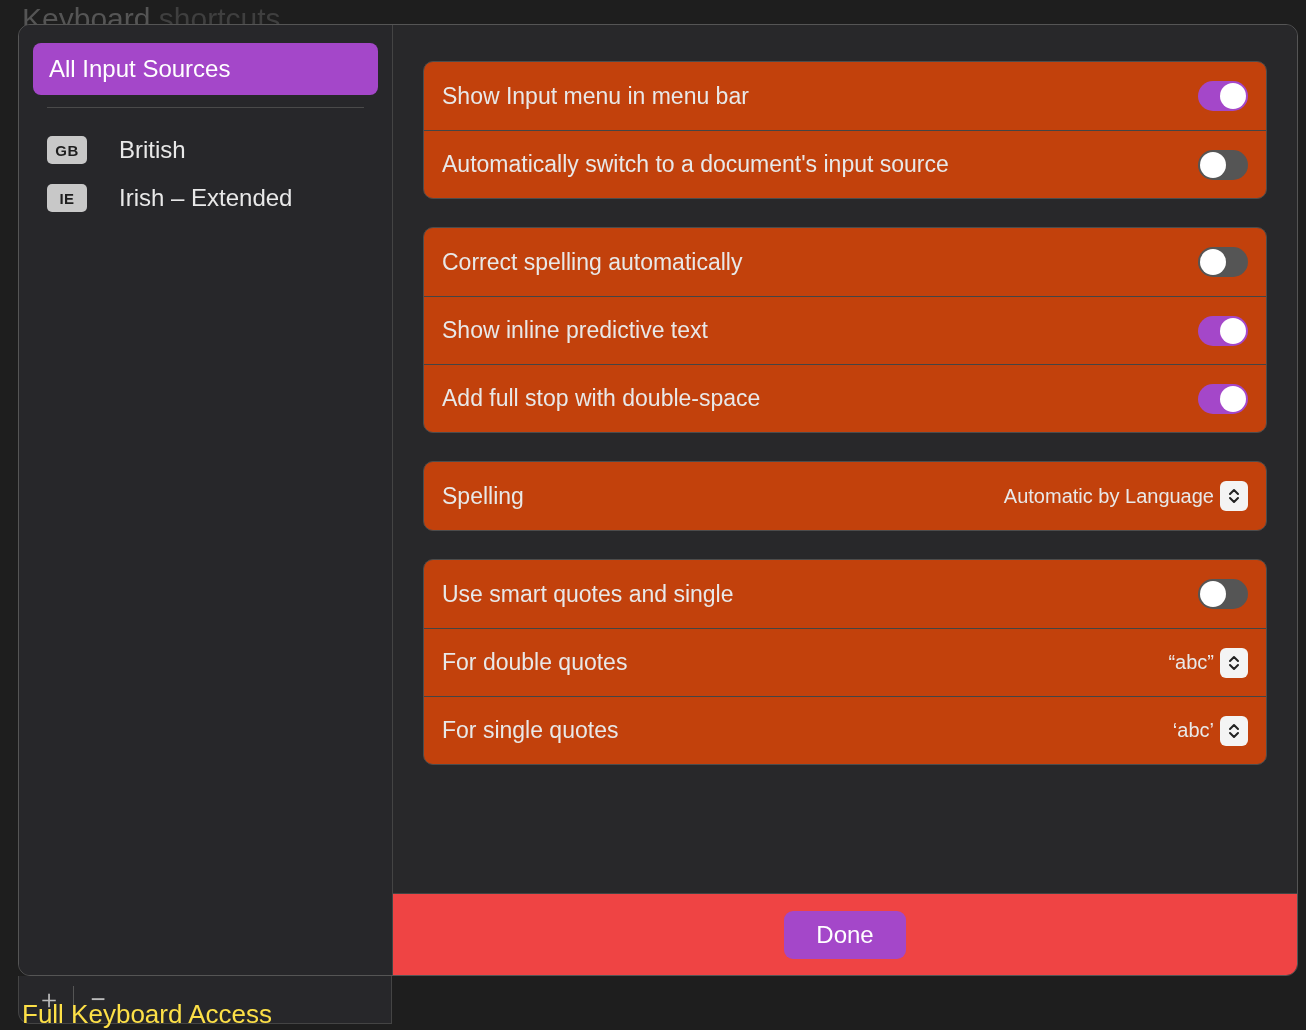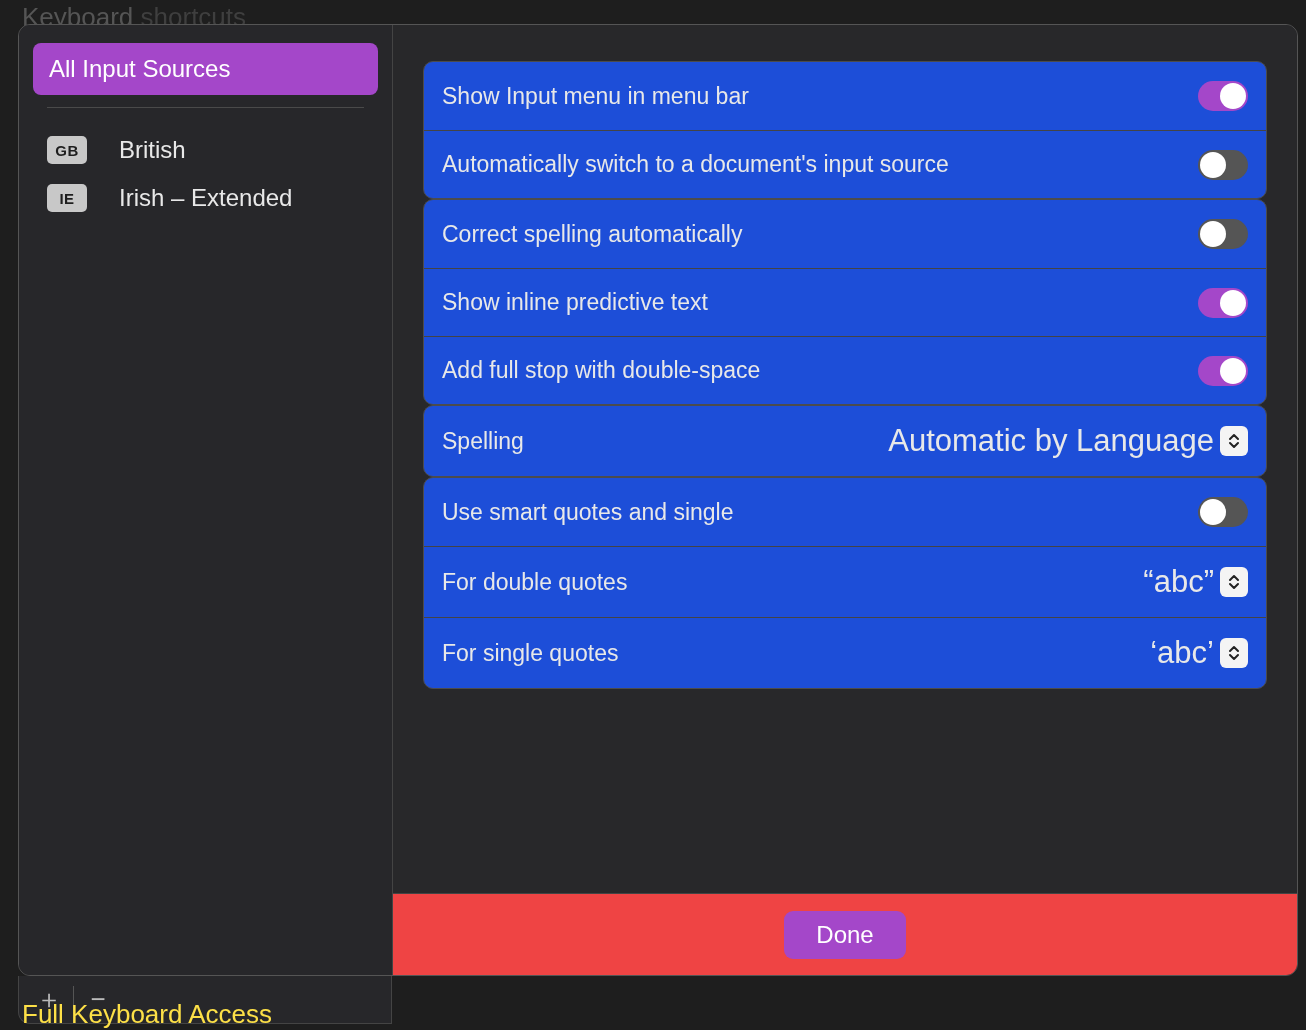--- a/index.html
+++ b/index.html
@@ -9,21 +9,21 @@
     color: #e8e8e8;
     width: 1306px;
     height: 1030px;
     overflow: hidden;
     position: relative;
   }
   .bg-text {
     position: absolute;
     top: 2px;
     left: 22px;
-    font-size: 26px;
+    font-size: 30px;
     color: #555;
     text-align: center;
   }
   .bg-text .light { color: #3f3f3f; }
   .sheet {
     position: absolute;
     top: 24px;
     left: 18px;
     right: 8px;
     bottom: 54px;
@@ -85,21 +85,22 @@
     background: #28282a;
   }
   .content {
     flex: 1;
     padding: 36px 30px 20px 30px;
     overflow-y: auto;
   }
   .group {
     border: 1px solid #4c4c4c;
     border-radius: 10px;
-    background: #1d4ed8;
+    margin-bottom: 28px;
+    background: #c2410c;
   }
   .row {
     display: flex;
     align-items: center;
     justify-content: space-between;
     padding: 17px 18px;
     font-size: 23px;
     min-height: 68px;
   }
   .row + .row {
@@ -124,21 +125,21 @@
     border-radius: 50%;
     background: #fff;
   }
   .switch.off .knob { left: 2px; }
   .switch.on  .knob { right: 2px; }
   
   .popup-value {
     display: flex;
     align-items: center;
     gap: 6px;
-    font-size: 31px;
+    font-size: 20px;
   }
   .stepper {
     width: 28px;
     height: 30px;
     background: #f4f4f4;
     border-radius: 6px;
     display: flex;
     flex-direction: column;
     align-items: center;
     justify-content: center;

